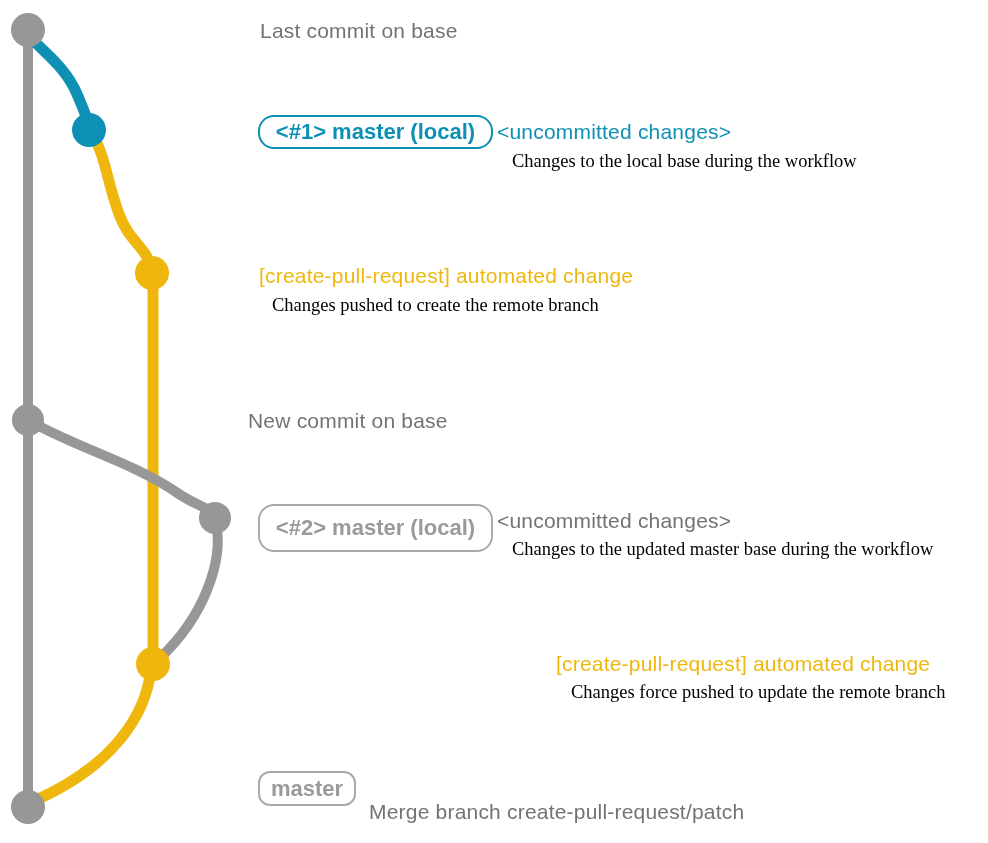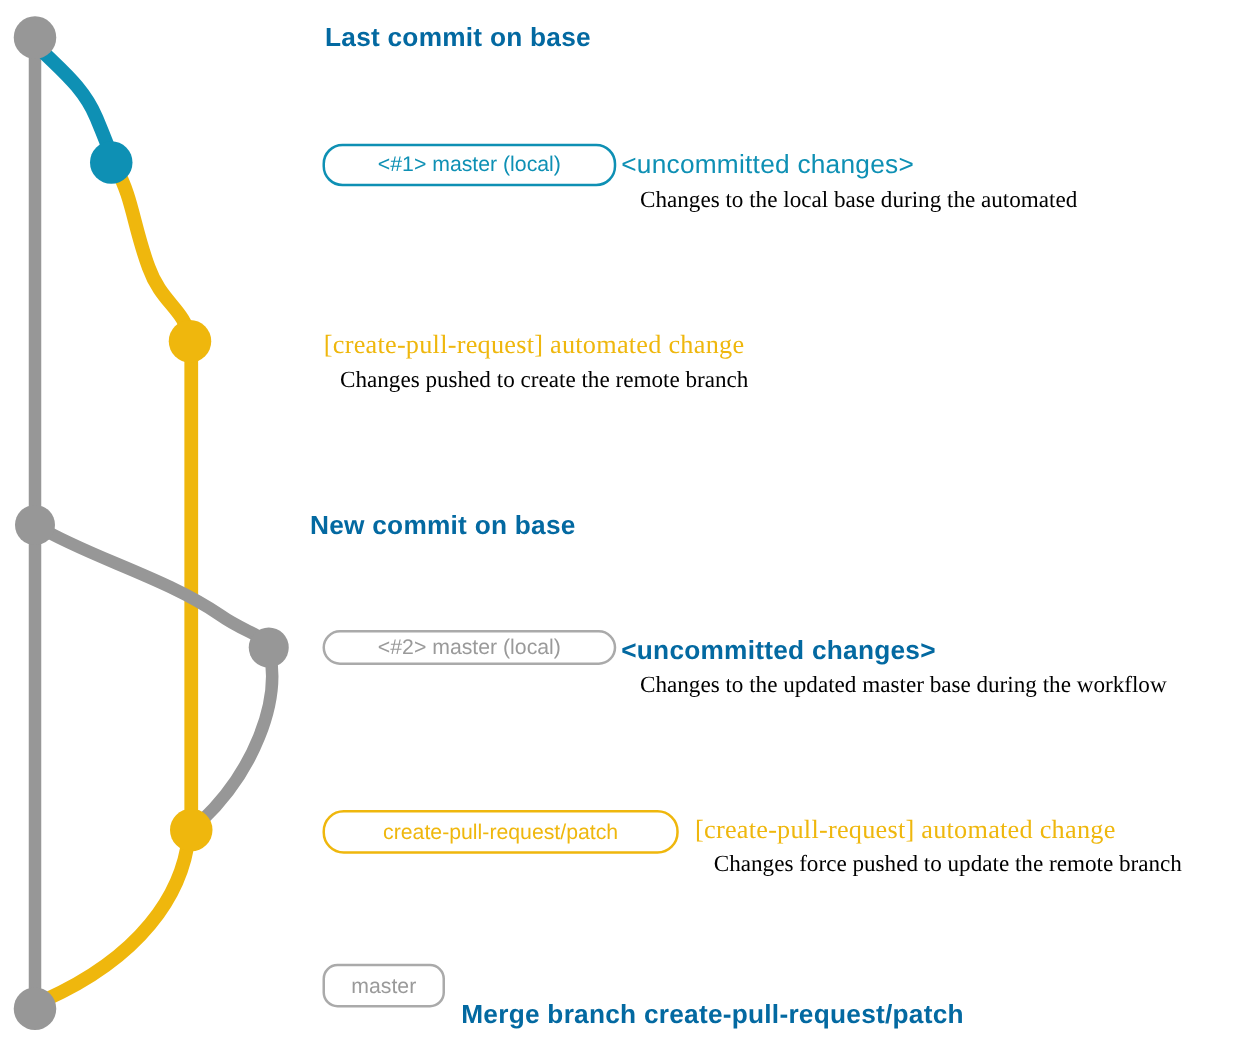--- a/index.html
+++ b/index.html
@@ -24,31 +24,32 @@
     position: absolute;
     white-space: nowrap;
   }
   .vcenter {
     transform: translateY(-50%);
   }
   .label-sans {
     font-size: 21px;
     letter-spacing: 0.2px;
   }
-  .gray-text   { color: #0369a1; font-weight: bold; }
+  .gray-text   { color: #737373; }
   .teal-text   { color: #0e90b4; }
-  .yellow-text { color: #efb70d; font-family: Liberation Serif, serif; }
+  .yellow-text { color: #efb70d; }
   .badge {
     position: absolute;
     display: flex;
     align-items: center;
     justify-content: center;
-    font-size: 17px;
+    font-size: 22px;
     background: #ffffff;
     box-sizing: border-box;
+    font-weight: bold;
   }
   .badge-teal {
     border: 2px solid #0e90b4;
     border-radius: 16px;
     color: #0e90b4;
   }
   .badge-gray {
     border: 2px solid #aaaaaa;
     border-radius: 16px;
     color: #9a9a9a;
@@ -96,31 +97,30 @@
     <circle cx="28" cy="420" r="16" fill="#979797"></circle>
     <circle cx="215" cy="518" r="16" fill="#979797"></circle>
     <circle cx="153" cy="664" r="17" fill="#efb70d"></circle>
     <circle cx="28" cy="807" r="17" fill="#979797"></circle>
   </svg>
 
   <div class="abs vcenter label-sans gray-text" style="left:260px; top:31px;">Last commit on base</div>
 
   <div class="badge badge-teal" style="left:258px; top:115px; width:235px; height:34px;">&lt;#1&gt; master (local)</div>
   <div class="abs vcenter label-sans teal-text" style="left:497px; top:132px;">&lt;uncommitted changes&gt;</div>
-  <div class="abs vcenter desc-serif" style="left:512px; top:161px;">Changes to the local base during the automated</div>
+  <div class="abs vcenter desc-serif" style="left:512px; top:161px;">Changes to the local base during the workflow</div>
 
   <div class="abs vcenter label-sans yellow-text" style="left:259px; top:276px;">[create-pull-request] automated change</div>
   <div class="abs vcenter desc-serif" style="left:272px; top:305px;font-family:Liberation Serif, serif;">Changes pushed to create the remote branch</div>
 
   <div class="abs vcenter label-sans gray-text" style="left:248px; top:421px;">New commit on base</div>
 
-  <div class="badge badge-gray" style="left:258px; top:504px; width:235px; height:28px;">&lt;#2&gt; master (local)</div>
+  <div class="badge badge-gray" style="left:258px; top:504px; width:235px; height:48px;">&lt;#2&gt; master (local)</div>
   <div class="abs vcenter label-sans gray-text" style="left:497px; top:521px;">&lt;uncommitted changes&gt;</div>
   <div class="abs vcenter desc-serif" style="left:512px; top:549px;">Changes to the updated master base during the workflow</div>
 
-  <div class="badge badge-yellow" style="left:258px; top:648px; width:285px; height:35px;">create-pull-request/patch</div>
   <div class="abs vcenter label-sans yellow-text" style="left:556px; top:664px;">[create-pull-request] automated change</div>
   <div class="abs vcenter desc-serif" style="left:571px; top:692px;">Changes force pushed to update the remote branch</div>
 
   <div class="badge badge-gray-small" style="left:258px; top:771px; width:98px; height:35px;">master</div>
   <div class="abs vcenter label-sans gray-text" style="left:369px; top:812px;">Merge branch create-pull-request/patch</div>
 
 </div>
 
 </body></html>

